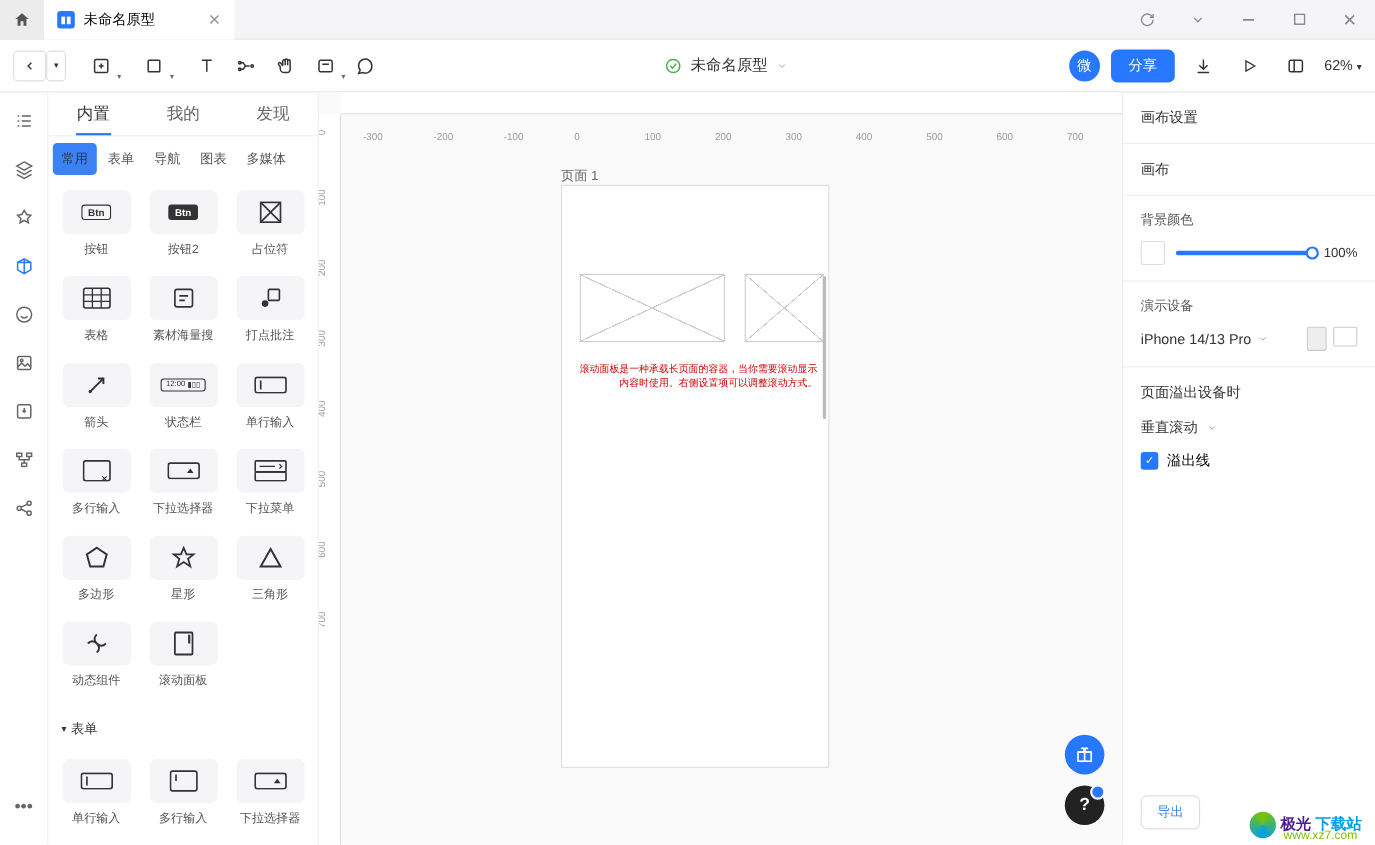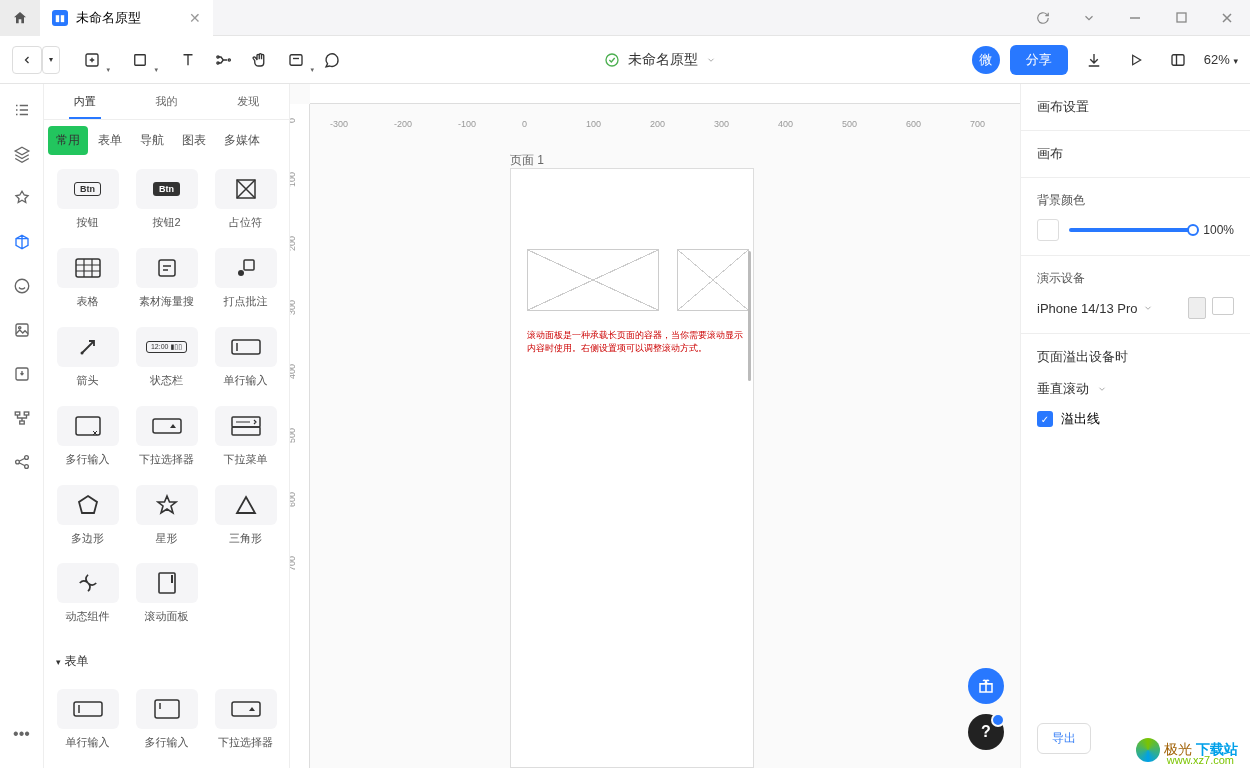--- a/index.html
+++ b/index.html
@@ -37,42 +37,42 @@
 .rail-btn.active { color: #2878ff; }
 .rail-bottom { margin-top: auto; margin-bottom: 20px; }
 
 
 .left-panel { width: 246px; border-right: 1px solid #eee; display: flex; flex-direction: column; overflow: hidden; }
 .panel-header { display: flex; align-items: center; padding: 10px 12px; gap: 10px; }
 .panel-title { font-size: 14px; font-weight: 500; }
 .search-box { flex: 1; background: #f5f5f7; border-radius: 6px; padding: 5px 10px; display: flex; align-items: center; gap: 6px; color: #aaa; font-size: 12px; }
 .history-icon { color: #888; }
 .tabs { display: flex; border-bottom: 1px solid #eee; }
-.tabs .tab-item { flex: 1; text-align: center; padding: 10px 0; font-size: 11px; color: #666; position: relative; }
+.tabs .tab-item { flex: 1; text-align: center; padding: 10px 0; font-size: 15px; color: #666; position: relative; }
 .tabs .tab-item.active { color: #333; font-weight: 500; }
 .tabs .tab-item.active::after { content: ''; position: absolute; bottom: 0; left: 30%; right: 30%; height: 2px; background: #2878ff; }
 .category-tabs { display: flex; padding: 6px 4px; gap: 2px; font-size: 12px; }
 .cat-tab { padding: 6px 8px; border-radius: 4px; color: #555; }
-.cat-tab.active { background: #22c55e; color: #333; }
+.cat-tab.active { background: #3b82f6; color: #333; }
 .components-grid { flex: 1; overflow-y: auto; padding: 8px; display: grid; grid-template-columns: repeat(3, 1fr); gap: 8px; }
 .comp-item { display: flex; flex-direction: column; align-items: center; gap: 6px; }
 .comp-icon { width: 62px; height: 40px; background: #f5f5f7; border-radius: 6px; display: flex; align-items: center; justify-content: center; color: #333; }
 .comp-label { font-size: 11px; color: #555; white-space: nowrap; }
 .section-head { grid-column: 1/-1; padding: 6px 4px; font-size: 12px; color: #333; display: flex; align-items: center; gap: 4px; }
 
 
 .canvas-area { flex: 1; position: relative; background: #fafafa; overflow: hidden; }
 .ruler-h { position: absolute; top: 0; left: 20px; right: 0; height: 20px; background: #fff; border-bottom: 1px solid #ddd; font-size: 9px; color: #999; display: flex; }
 .ruler-v { position: absolute; top: 20px; left: 0; width: 20px; bottom: 0; background: #fff; border-right: 1px solid #ddd; font-size: 9px; color: #999; }
 .ruler-tick { position: absolute; }
 .ruler-h .ruler-tick { top: 4px; margin-top: 31px; }
 .ruler-v .ruler-tick { transform: rotate(-90deg); left: 2px; transform-origin: left center; white-space: nowrap; }
 .canvas-inner { position: absolute; top: 20px; left: 20px; right: 0; bottom: 0; }
 .page-label { position: absolute; top: 48px; left: 200px; font-size: 12px; color: #666; }
-.artboard { position: absolute; top: 64px; left: 200px; width: 244px; height: 600px; background: #fff; border: 1px solid #ddd; }
+.artboard { position: absolute; top: 64px; left: 200px; width: 244px; height: 530px; background: #fff; border: 1px solid #ddd; text-align: right; }
 .placeholder-box { position: absolute; border: 1px solid #ccc; }
 .placeholder-box::before, .placeholder-box::after { content: ''; position: absolute; top: 0; left: 0; right: 0; bottom: 0; }
 .placeholder-box::before { background: linear-gradient(to top right, transparent 49.5%, #ccc 49.5%, #ccc 50.5%, transparent 50.5%); }
 .placeholder-box::after { background: linear-gradient(to top left, transparent 49.5%, #ccc 49.5%, #ccc 50.5%, transparent 50.5%); }
 .canvas-text { position: absolute; font-size: 9px; line-height: 1.4; }
 .scrollbar-indicator { position: absolute; right: 2px; top: 82px; width: 3px; height: 130px; background: #bbb; border-radius: 2px; }
 .fab { position: absolute; width: 36px; height: 36px; border-radius: 50%; display: flex; align-items: center; justify-content: center; color: #fff; font-size: 16px; }
 .fab-gift { background: #2878ff; bottom: 64px; right: 16px; }
 .fab-help { background: #222; bottom: 18px; right: 16px; }
 .fab-help::after { content:''; position:absolute; top:-1px; right:-1px; width:10px; height:10px; background:#2878ff; border-radius:50%; border:2px solid #fafafa; }
@@ -95,21 +95,21 @@
 .orient-btn.landscape { width: 22px; height: 18px; }
 .scroll-select { display: flex; align-items: center; gap: 8px; font-size: 13px; color: #333; }
 .checkbox-row { display: flex; align-items: center; gap: 8px; margin-top: 12px; }
 .checkbox { width: 16px; height: 16px; background: #2878ff; border-radius: 3px; color: #fff; display: flex; align-items: center; justify-content: center; font-size: 10px; }
 .export-box { margin-top: auto; padding: 14px 16px; }
 .export-btn { border: 1px solid #ddd; border-radius: 6px; padding: 6px 14px; font-size: 12px; color: #3b82f6; display: inline-block; }
 
 
 .watermark { position: absolute; right: 12px; bottom: 6px; display: flex; align-items: center; gap: 4px; font-size: 14px; pointer-events: none; }
 .wm-logo { width: 24px; height: 24px; border-radius: 50%; background: conic-gradient(#7cc400, #00a0e9, #7cc400); position: relative; }
-.wm-text1 { color: #a16207; font-weight: normal; }
+.wm-text1 { color: #4c1d95; font-weight: bold; }
 .wm-text2 { color: #00a0e9; font-weight: bold; }
 .wm-url { position: absolute; right: 12px; bottom: -8px; font-size: 11px; color: #7cc400; }
 
 svg { display: block; }
 </style>
 </head>
 <body>
 
 <div class="titlebar">
   <div class="home-btn">

